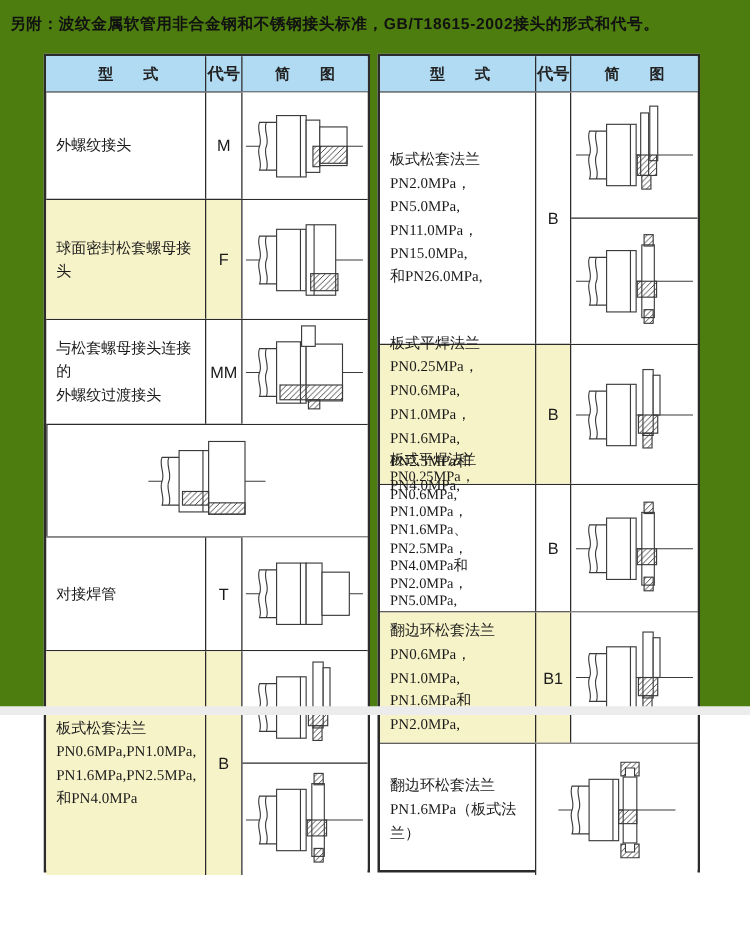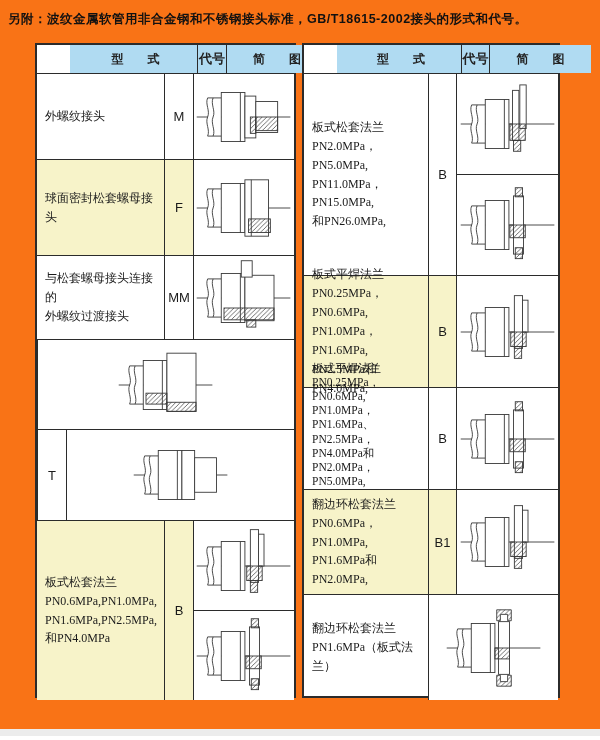--- a/index.html
+++ b/index.html
@@ -1,28 +1,28 @@
 <!DOCTYPE html>
 <html><head>
 <meta charset="utf-8">
 <style>
   * { margin:0; padding:0; box-sizing:border-box; }
   html,body { width:600px; height:740px; background:#ffffff; overflow:hidden;
               font-family:"Liberation Sans", sans-serif; color:#1a1a1a; }
-  .page { position:relative; width:600px; height:736px; background:#f97316; }
+  .page { position:relative; width:600px; height:572px; background:#4d7c0f; }
 
   .doc-title { position:absolute; left:8px; top:11px; width:584px;
                font-size:12.5px; font-weight:bold; letter-spacing:0.5px; color:#111; }
 
   .fit-table { position:absolute; top:43px; border:2px solid #2b2b2b; background:#fff; }
   .fit-table.left  { left:35px;  width:261px; height:655px; }
   .fit-table.right { left:302px; width:258px; height:655px; }
 
   .row { display:flex; width:100%; border-top:1px solid #2b2b2b; }
-  .row:first-child { border-top:none;margin-left:33px; }
+  .row:first-child { border-top:none; }
 
   .cell { position:relative; }
   .cell.code, .cell.diag { border-left:1px solid #2b2b2b; }
 
   .fit-table.left  .cell.type { width:127px; }
   .fit-table.left  .cell.code { width:29px; }
   .fit-table.right .cell.type { width:124px; }
   .fit-table.right .cell.code { width:28px; }
   .cell.diag { flex:1; display:flex; flex-direction:column; background:#fff; }
 
@@ -173,20 +173,21 @@
         <div class="subdiag">
             <svg viewBox="0 0 110 90">
               <use href="#base"></use>
               <use href="#v-mf"></use>
             </svg>
           </div>
       </div>
     </div>
 
     <div class="row" style="height:91px">
+      <div class="cell type">对接焊管</div>
       <div class="cell code">T</div>
       <div class="cell diag">
         <div class="subdiag">
             <svg viewBox="0 0 110 90">
               <use href="#base"></use>
               <use href="#v-t"></use>
             </svg>
           </div>
       </div>
     </div>

